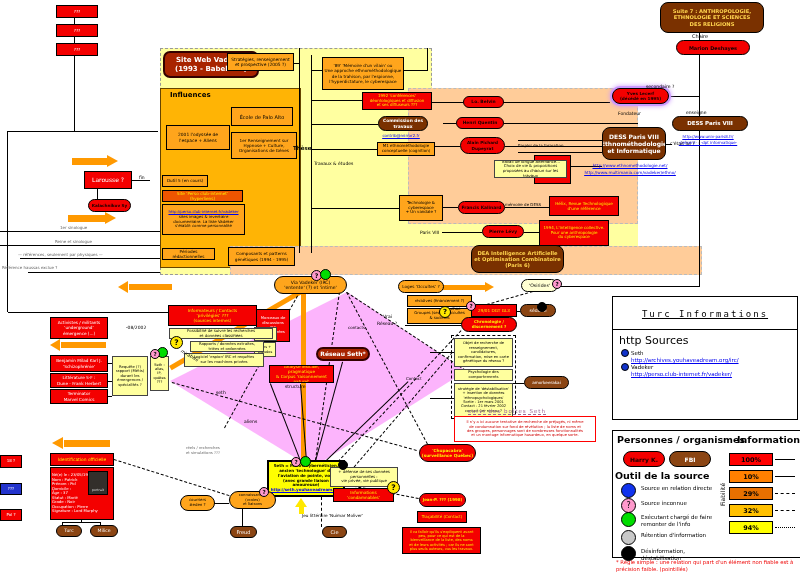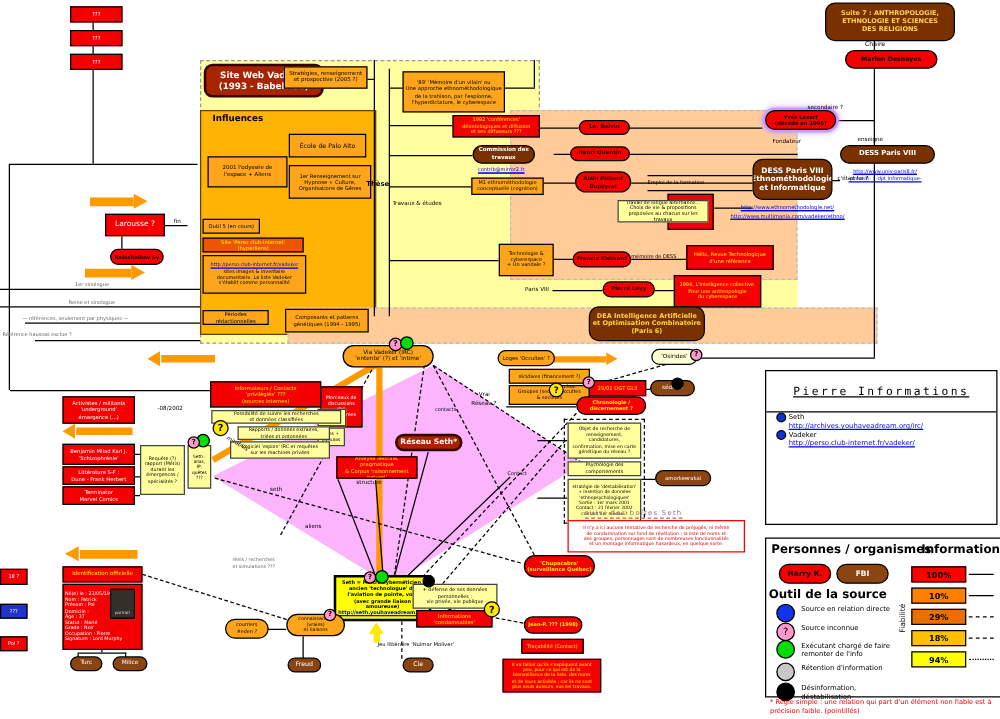--- a/index.html
+++ b/index.html
@@ -52,22 +52,23 @@
   #lg2{left:612px;top:430px;width:223px;height:128px}
   #lg2 .hdr{font-size:9.5px;font-weight:bold}
   .footnote{position:absolute;left:616px;top:559px;width:180px;font-size:5.3px;color:#E00;line-height:1.25}
 </style>
 </head>
 <body>
 
 <div id="cv">
 
   <div id="lg1" class="lgbox">
-    <div class="ttl">Pierre Informations</div>
+    <div class="ttl">Turc Informations</div>
     <hr>
+    <div class="hsrc">http Sources</div>
     <div id="srclist">
         <div class="srcitem">
           <span class="nm"><span class="globe"></span>Seth</span>
           <span class="url">http://archives.youhaveadream.org/irc/</span>
         </div>
         <div class="srcitem">
           <span class="nm"><span class="globe"></span>Vadeker</span>
           <span class="url">http://perso.club-internet.fr/vadeker/</span>
         </div>
       </div>
@@ -93,21 +94,21 @@
         <div style="position: absolute; left: 28px; top: 117px; width: 78px; font-size: 5.5px; line-height: 1.2;">Désinformation, déstabilisation</div>
       </div>
     <div class="hdr" style="position:absolute;left:124px;top:3px">Information</div>
     <div id="infolist">
         <div style="position: absolute; left: 116px; top: 22px; width: 44px; height: 13px; background: rgb(255, 0, 0); border: 1px solid rgb(0, 0, 0); font-size: 6.5px; font-weight: bold; display: flex; align-items: center; justify-content: center; box-sizing: border-box;">100%</div>
         <div style="position: absolute; left: 162px; top: 28px; width: 20px; height: 0px; border-top: 1px solid rgb(0, 0, 0);"></div>
         <div style="position: absolute; left: 116px; top: 39px; width: 44px; height: 13px; background: rgb(255, 128, 0); border: 1px solid rgb(0, 0, 0); font-size: 6.5px; font-weight: bold; display: flex; align-items: center; justify-content: center; box-sizing: border-box;">10%</div>
         <div style="position: absolute; left: 162px; top: 45px; width: 20px; height: 0px; border-top: 1px solid rgb(0, 0, 0);"></div>
         <div style="position: absolute; left: 116px; top: 56px; width: 44px; height: 13px; background: rgb(232, 112, 0); border: 1px solid rgb(0, 0, 0); font-size: 6.5px; font-weight: bold; display: flex; align-items: center; justify-content: center; box-sizing: border-box;">29%</div>
         <div style="position: absolute; left: 162px; top: 62px; width: 20px; height: 0px; border-top: 1px dashed rgb(0, 0, 0);"></div>
-        <div style="position: absolute; left: 116px; top: 73px; width: 44px; height: 13px; background: rgb(255, 192, 0); border: 1px solid rgb(0, 0, 0); font-size: 6.5px; font-weight: bold; display: flex; align-items: center; justify-content: center; box-sizing: border-box;">18%</div>
+        <div style="position: absolute; left: 116px; top: 73px; width: 44px; height: 13px; background: rgb(255, 192, 0); border: 1px solid rgb(0, 0, 0); font-size: 6.5px; font-weight: bold; display: flex; align-items: center; justify-content: center; box-sizing: border-box;">32%</div>
         <div style="position: absolute; left: 162px; top: 79px; width: 20px; height: 0px; border-top: 1px dashed rgb(0, 0, 0);"></div>
         <div style="position: absolute; left: 116px; top: 90px; width: 44px; height: 13px; background: rgb(255, 255, 0); border: 1px solid rgb(0, 0, 0); font-size: 6.5px; font-weight: bold; display: flex; align-items: center; justify-content: center; box-sizing: border-box;">94%</div>
         <div style="position: absolute; left: 162px; top: 96px; width: 20px; height: 0px; border-top: 1px dotted rgb(0, 0, 0);"></div>
       </div>
     <div style="position:absolute;left:98px;top:60px;font-size:6px;transform:rotate(-90deg);transform-origin:center">Fiabilité</div>
   </div>
 
   <div class="footnote">* Règle simple : une relation qui part d'un élément non fiable est à précision faible. (pointillés)</div>
 <div class="abs" style="left: 160px; top: 48px; width: 272px; height: 227px; position: absolute; background: rgb(255, 255, 160); border: 1px dashed rgb(153, 153, 153); box-sizing: border-box;"></div>
     <div class="abs" style="left: 160px; top: 88px; width: 141px; height: 180px; position: absolute; background: rgb(255, 180, 5); border: 1px solid rgb(102, 68, 0); box-sizing: border-box;"></div>

